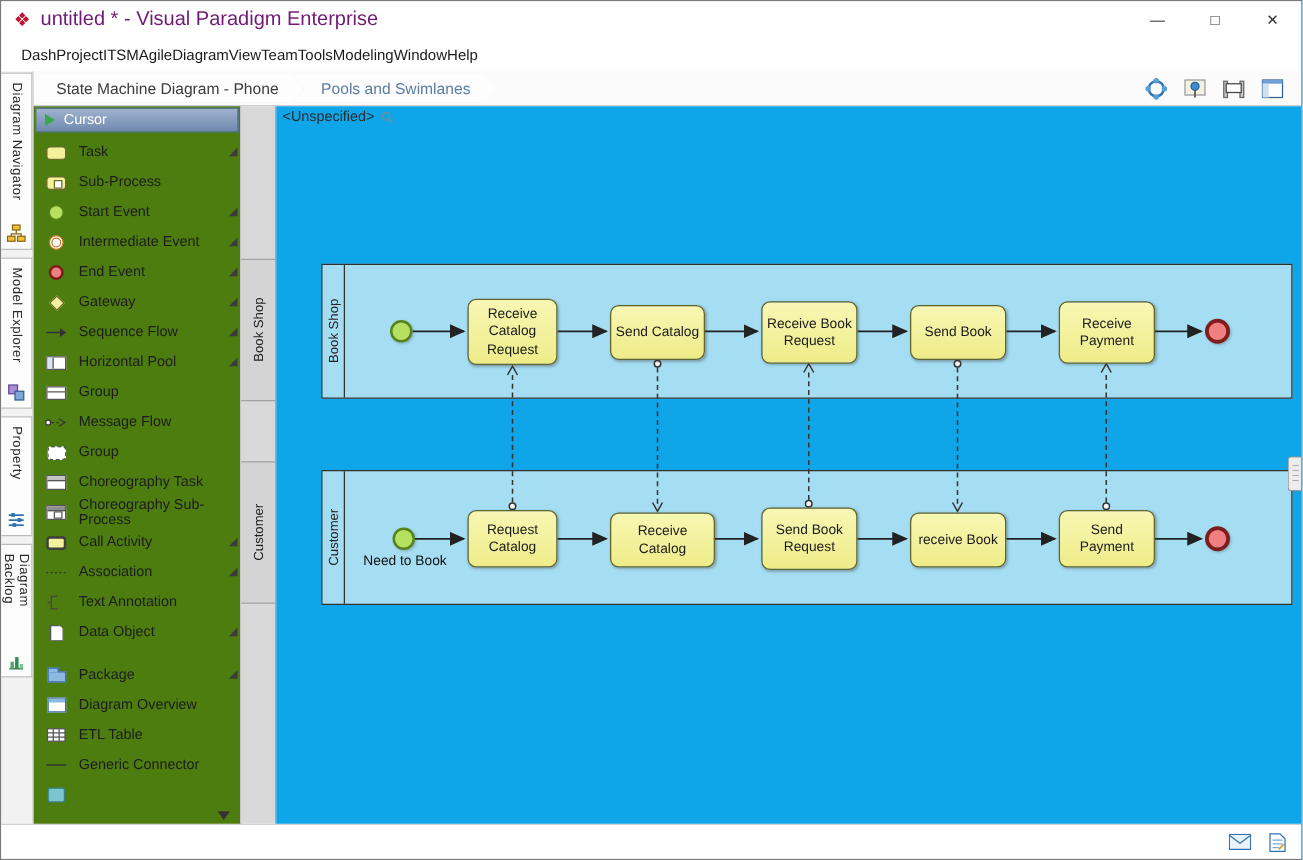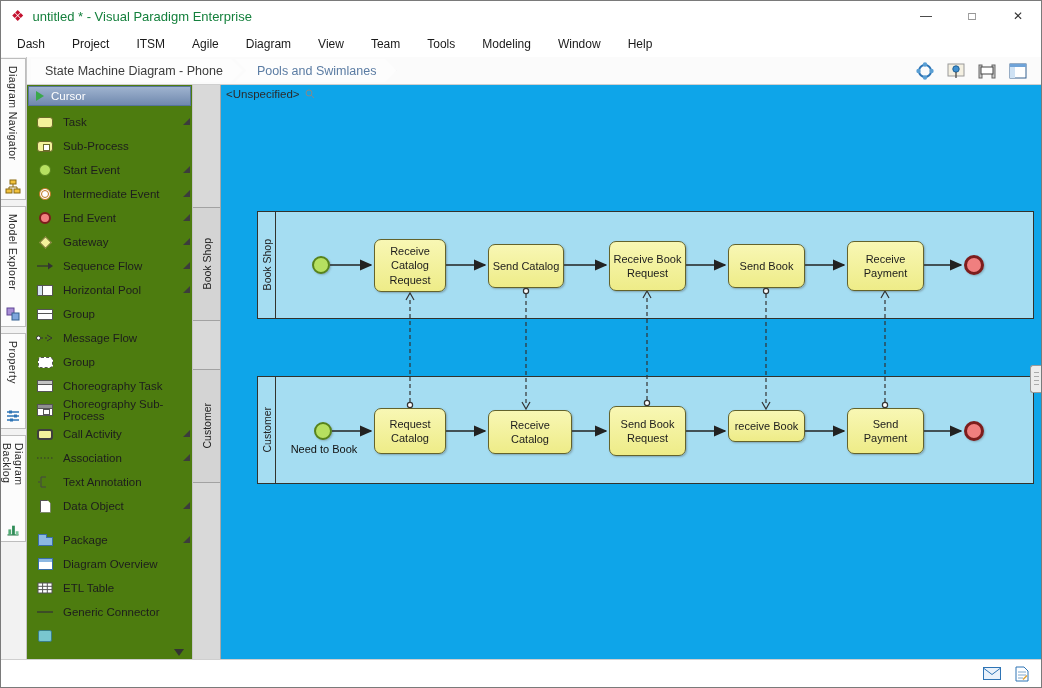--- a/index.html
+++ b/index.html
@@ -2,26 +2,26 @@
 <html><head>
 <meta charset="utf-8">
 <style>
   * { box-sizing: border-box; margin: 0; padding: 0; }
   html,body { width:1042px; height:688px; font-family:"Liberation Sans", sans-serif; }
   .window { width:1042px; height:688px; border:1px solid #7a7a7a; background:#fff; display:flex; flex-direction:column; overflow:hidden; }
 
   
   .titlebar { height:30px; flex:0 0 30px; display:flex; align-items:center; padding-left:10px; background:#fff; }
   .vp-logo { color:#c4122f; font-size:15px; margin-right:8px; }
-  .title-text { font-size:13px; color:#15803d; }
+  .title-text { font-size:16px; color:#701a75; }
   .win-controls { margin-left:auto; display:flex; height:100%; }
   .win-btn { width:46px; height:100%; display:flex; align-items:center; justify-content:center; font-size:12px; color:#333; cursor:default; }
 
   
-  .menubar { height:26px; flex:0 0 26px; display:flex; align-items:center; padding:0 16px; gap:27px; font-size:12px; color:#1a1a1a; background:#fff; }
+  .menubar { height:26px; flex:0 0 26px; display:flex; align-items:center; padding:0 16px; font-size:12px; color:#1a1a1a; background:#fff; }
   .menu-item { cursor:default; }
 
   .below { flex:1; display:flex; min-height:0; }
 
   
   .side-strip { width:26px; flex:0 0 26px; background:#f2f2f2; border-right:1px solid #c6c6c6; display:flex; flex-direction:column; padding-top:1px; gap:6px; }
   .side-tab { width:25px; background:#fcfcfc; border:1px solid #bdbdbd; border-left:none; display:flex; flex-direction:column; align-items:center; justify-content:space-between; padding:7px 0 4px; }
   .vlabel-down { writing-mode:vertical-rl; font-size:10.5px; color:#2a2a2a; letter-spacing:0.4px; }
   .tab-icon { width:16px; height:16px; display:block; }
 
@@ -475,21 +475,21 @@
           <div class="task" style="left:388px; top:156px; width:77px; height:50px;">Receive Book Request</div>
           <div class="task" style="left:507px; top:159px; width:77px; height:44px;">Send Book</div>
           <div class="task" style="left:626px; top:156px; width:77px; height:50px;">Receive Payment</div>
           <div class="event ev-end" style="left:743px; top:170px;"></div>
 
           <div class="event ev-start" style="left:93px; top:337px;"></div>
           <div class="free-label" style="left:58px; top:358px; width:90px;">Need to Book</div>
           <div class="task" style="left:153px; top:323px; width:72px; height:46px;">Request Catalog</div>
           <div class="task" style="left:267px; top:325px; width:84px; height:44px;">Receive Catalog</div>
           <div class="task" style="left:388px; top:321px; width:77px; height:50px;">Send Book Request</div>
-          <div class="task" style="left:507px; top:325px; width:77px; height:32px;">receive Book</div>
+          <div class="task" style="left:507px; top:325px; width:77px; height:44px;">receive Book</div>
           <div class="task" style="left:626px; top:323px; width:77px; height:46px;">Send Payment</div>
           <div class="event ev-end" style="left:743px; top:336px;"></div>
 
           <div class="edge-handle"></div>
         </div>
 
       </div>
     </div>
   </div>
 

